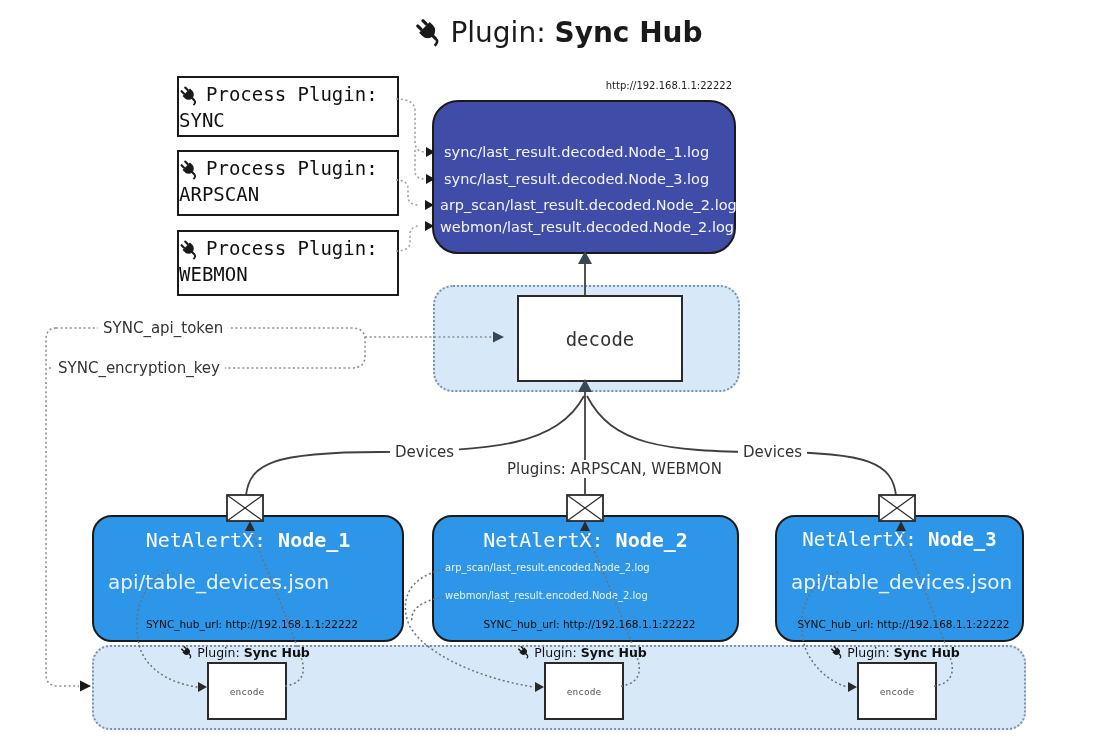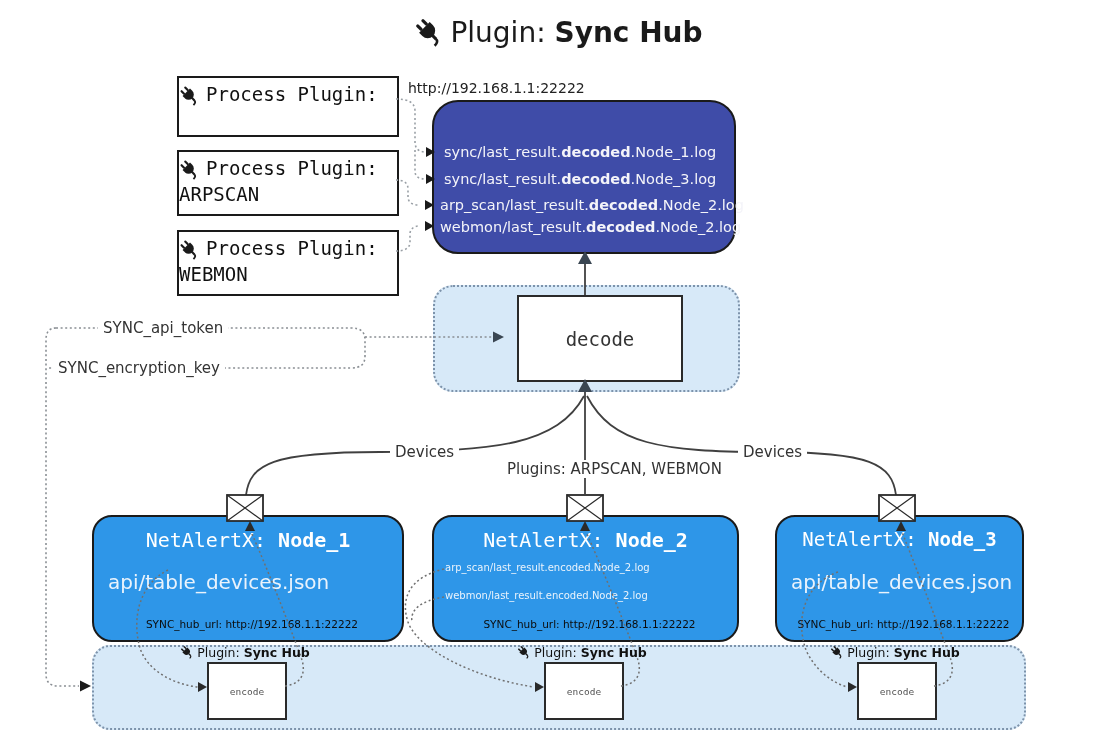--- a/index.html
+++ b/index.html
@@ -14,28 +14,28 @@
 
   .title{position:absolute;top:16px;left:0;width:1117px;text-align:center;font-size:28px}
   .title b{font-weight:700}
   .plug{vertical-align:-5px;margin-right:6px}
 
   .pbox{position:absolute;left:177px;width:218px;background:#fff;border:2px solid #1a1a1a;
         font-family:"DejaVu Sans Mono",monospace;font-size:19px;color:#111}
   .pbox .l1{margin-top:5px;white-space:nowrap}
   .pbox .l2{margin-top:3px}
 
-  .urllbl{position:absolute;left:408px;top:80px;width:300px;text-align:left;font-size:14px;color:#222}
+  .urllbl{position:absolute;left:432px;top:80px;width:300px;text-align:right;font-size:10px;color:#222}
 
   .hub{position:absolute;left:432px;top:100px;width:300px;height:150px;background:#3f4ca8;
        border:2px solid #1a1a1a;border-radius:26px;color:#fff}
   .hub-title{position:absolute;top:10px;left:0;width:100%;text-align:center;
              font-family:"DejaVu Sans Mono",monospace;font-size:20px}
   .hubfile{position:absolute;left:10px;font-size:14.5px;color:#f4f4f9;white-space:nowrap}
-  .hubfile b{font-weight:700}
+  .hubfile b{font-weight:400}
 
   .whitebox{position:absolute;background:#fff;border:2px solid #2a2a2a;display:flex;
             align-items:center;justify-content:center;
             font-family:"DejaVu Sans Mono",monospace;color:#333}
 
   .lbl{position:absolute;font-size:15px;color:#333;background:#fff;padding:0 5px;white-space:nowrap}
   .lbl.ctr{text-align:center}
 
   .node{position:absolute;top:515px;height:123px;background:#2e96e8;border:2px solid #1a1a1a;
         border-radius:20px;color:#fff}
@@ -71,20 +71,21 @@
 <div class="title" style="position:absolute">
   <svg class="plug" width="30" height="30">
       <use href="#plug"></use>
     </svg><span>Plugin: </span><b>Sync Hub</b>
 </div>
 
 <div class="pbox" style="top:76px;height:57px">
   <div class="l1"><svg class="plug" width="21" height="21">
         <use href="#plug"></use>
       </svg><span>Process Plugin:</span></div>
+  <div class="l2">SYNC</div>
 </div>
 <div class="pbox" style="top:150px;height:62px">
   <div class="l1"><svg class="plug" width="21" height="21">
         <use href="#plug"></use>
       </svg><span>Process Plugin:</span></div>
   <div class="l2">ARPSCAN</div>
 </div>
 <div class="pbox" style="top:230px;height:62px">
   <div class="l1"><svg class="plug" width="21" height="21">
         <use href="#plug"></use>

